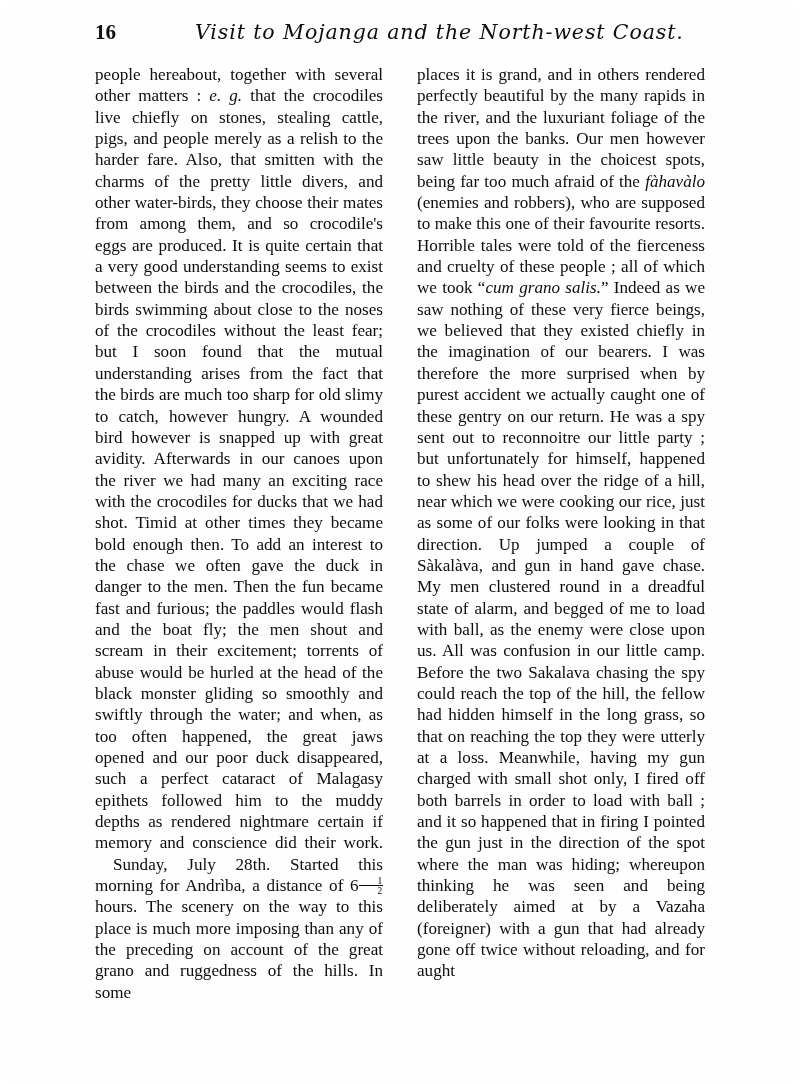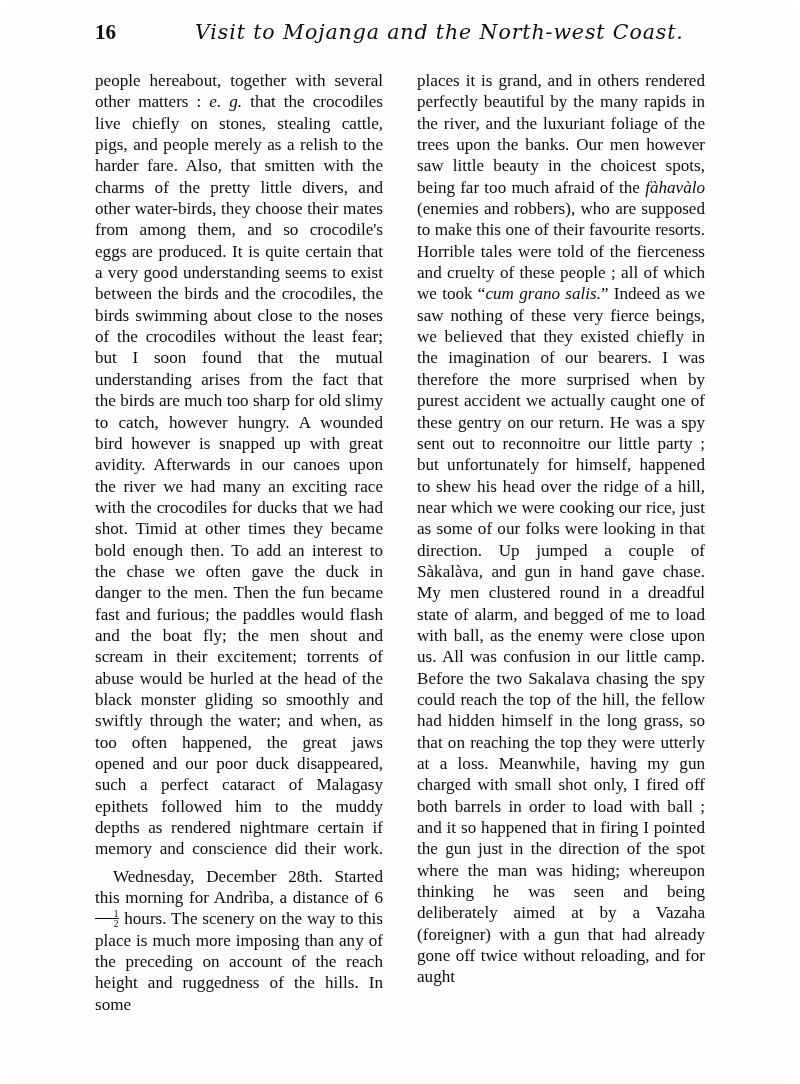--- a/index.html
+++ b/index.html
@@ -77,21 +77,20 @@
     -webkit-font-smoothing: none;
   }
 
   .col p.indent {
     text-indent: 18px;
   }
 
   
   .col p.continues {
     text-align-last: justify;
-    margin-top: 6px;
   }
 
   .col p.indent.continues {
     text-align-last: justify;
   }
 
   i, .ital {
     font-style: italic;
   }
 
@@ -122,21 +121,21 @@
   <div class="running-head">
     <span class="folio">16</span>
     <span class="head-title">Visit to Mojanga and the North-west Coast.</span>
   </div>
 
   <div class="columns">
 
     <div class="col">
       <p class="continues"><span>people hereabout, together with several other matters : </span><i>e. g.</i><span> that the crocodiles live chiefly on stones, stealing cattle, pigs, and people merely as a relish to the harder fare. Also, that smitten with the charms of the pretty little divers, and other water-birds, they choose their mates from among them, and so crocodile's eggs are produced. It is quite certain that a very good understanding seems to exist between the birds and the crocodiles, the birds swimming about close to the noses of the crocodiles without the least fear; but I soon found that the mutual understanding arises from the fact that the birds are much too sharp for old slimy to catch, however hungry. A wounded bird however is snapped up with great avidity. Afterwards in our canoes upon the river we had many an exciting race with the crocodiles for ducks that we had shot. Timid at other times they became bold enough then. To add an interest to the chase we often gave the duck in danger to the men. Then the fun became fast and furious; the paddles would flash and the boat fly; the men shout and scream in their excitement; torrents of abuse would be hurled at the head of the black monster gliding so smoothly and swiftly through the water; and when, as too often happened, the great jaws opened and our poor duck disappeared, such a perfect cataract of Malagasy epithets followed him to the muddy depths as rendered nightmare certain if memory and conscience did their work.</span></p>
 
-      <p class="indent continues"><span>Wednesday, December 28th. Started this morning for Andrìba, a distance of 6</span><span class="frac"><span class="num">1</span><span class="den">2</span></span><span> hours. The scenery on the way to this place is much more imposing than any of the preceding on account of the reach height and ruggedness of the hills. In some</span></p>
+      <p class="indent continues"><span>Sunday, July 28th. Started this morning for Andrìba, a distance of 6</span><span class="frac"><span class="num">1</span><span class="den">2</span></span><span> hours. The scenery on the way to this place is much more imposing than any of the preceding on account of the great grano and ruggedness of the hills. In some</span></p>
     </div>
 
     <div class="col">
       <p class="continues"><span>places it is grand, and in others rendered perfectly beautiful by the many rapids in the river, and the luxuriant foliage of the trees upon the banks. Our men however saw little beauty in the choicest spots, being far too much afraid of the </span><i>fàhavàlo</i><span> (enemies and robbers), who are supposed to make this one of their favourite resorts. Horrible tales were told of the fierceness and cruelty of these people ; all of which we took “</span><i>cum grano salis.</i><span>” Indeed as we saw nothing of these very fierce beings, we believed that they existed chiefly in the imagination of our bearers. I was therefore the more surprised when by purest accident we actually caught one of these gentry on our return. He was a spy sent out to reconnoitre our little party ; but unfortunately for himself, happened to shew his head over the ridge of a hill, near which we were cooking our rice, just as some of our folks were looking in that direction. Up jumped a couple of Sàkalàva, and gun in hand gave chase. My men clustered round in a dreadful state of alarm, and begged of me to load with ball, as the enemy were close upon us. All was confusion in our little camp. Before the two Sakalava chasing the spy could reach the top of the hill, the fellow had hidden himself in the long grass, so that on reaching the top they were utterly at a loss. Meanwhile, having my gun charged with small shot only, I fired off both barrels in order to load with ball ; and it so happened that in firing I pointed the gun just in the direction of the spot where the man was hiding; whereupon thinking he was seen and being deliberately aimed at by a Vazaha (foreigner) with a gun that had already gone off twice without reloading, and for aught</span></p>
     </div>
 
   </div>
 
 </div>
 

